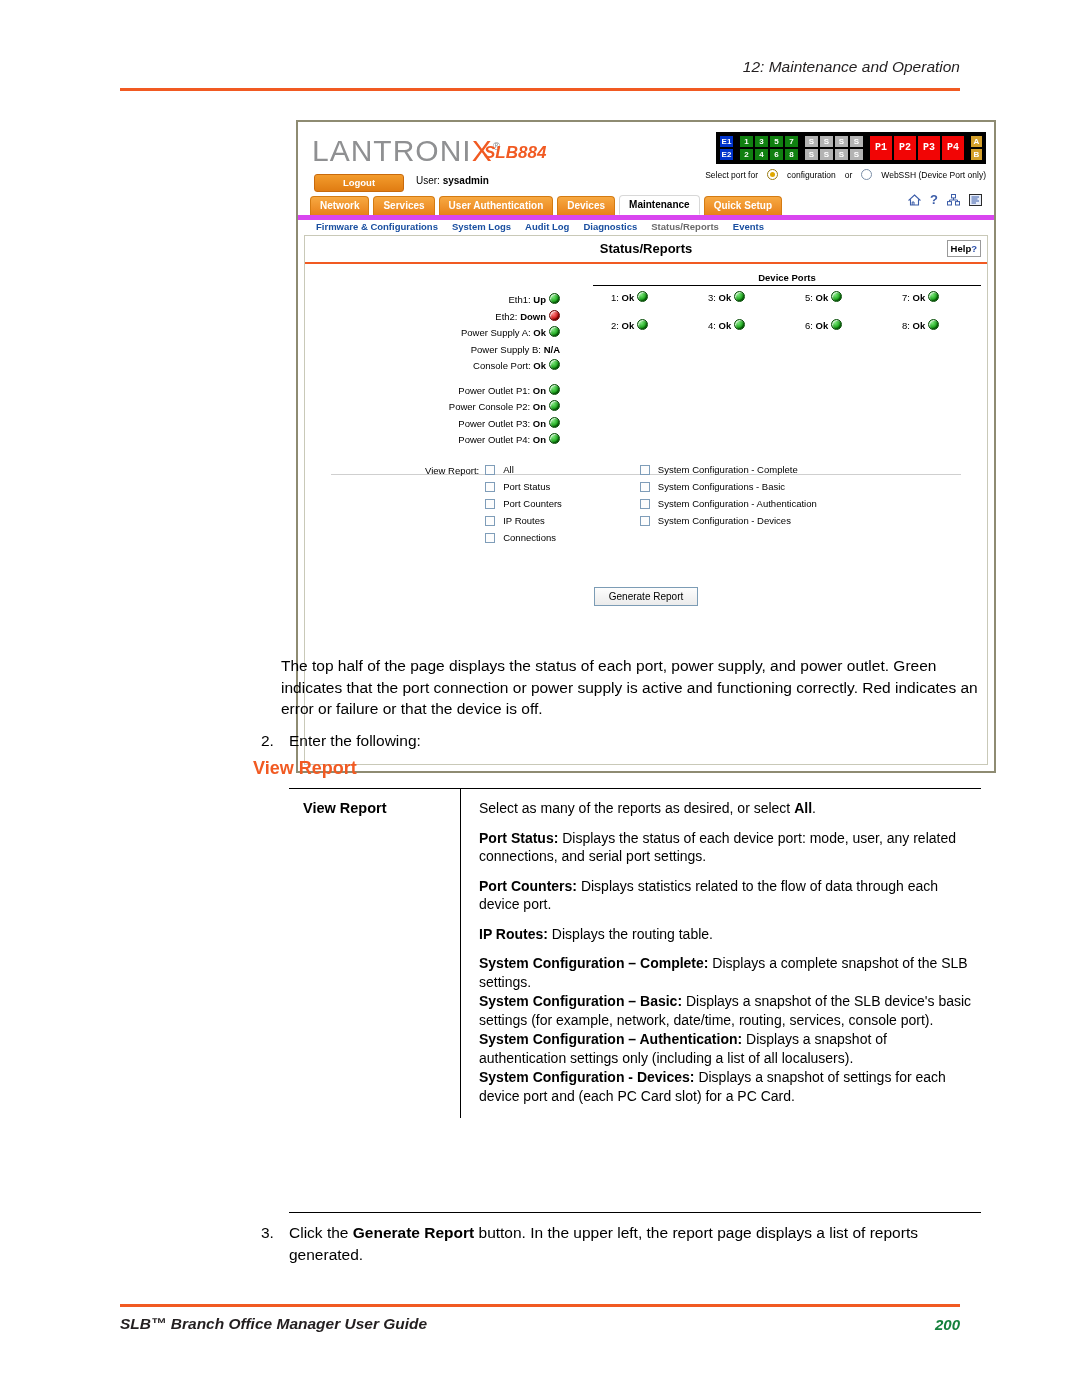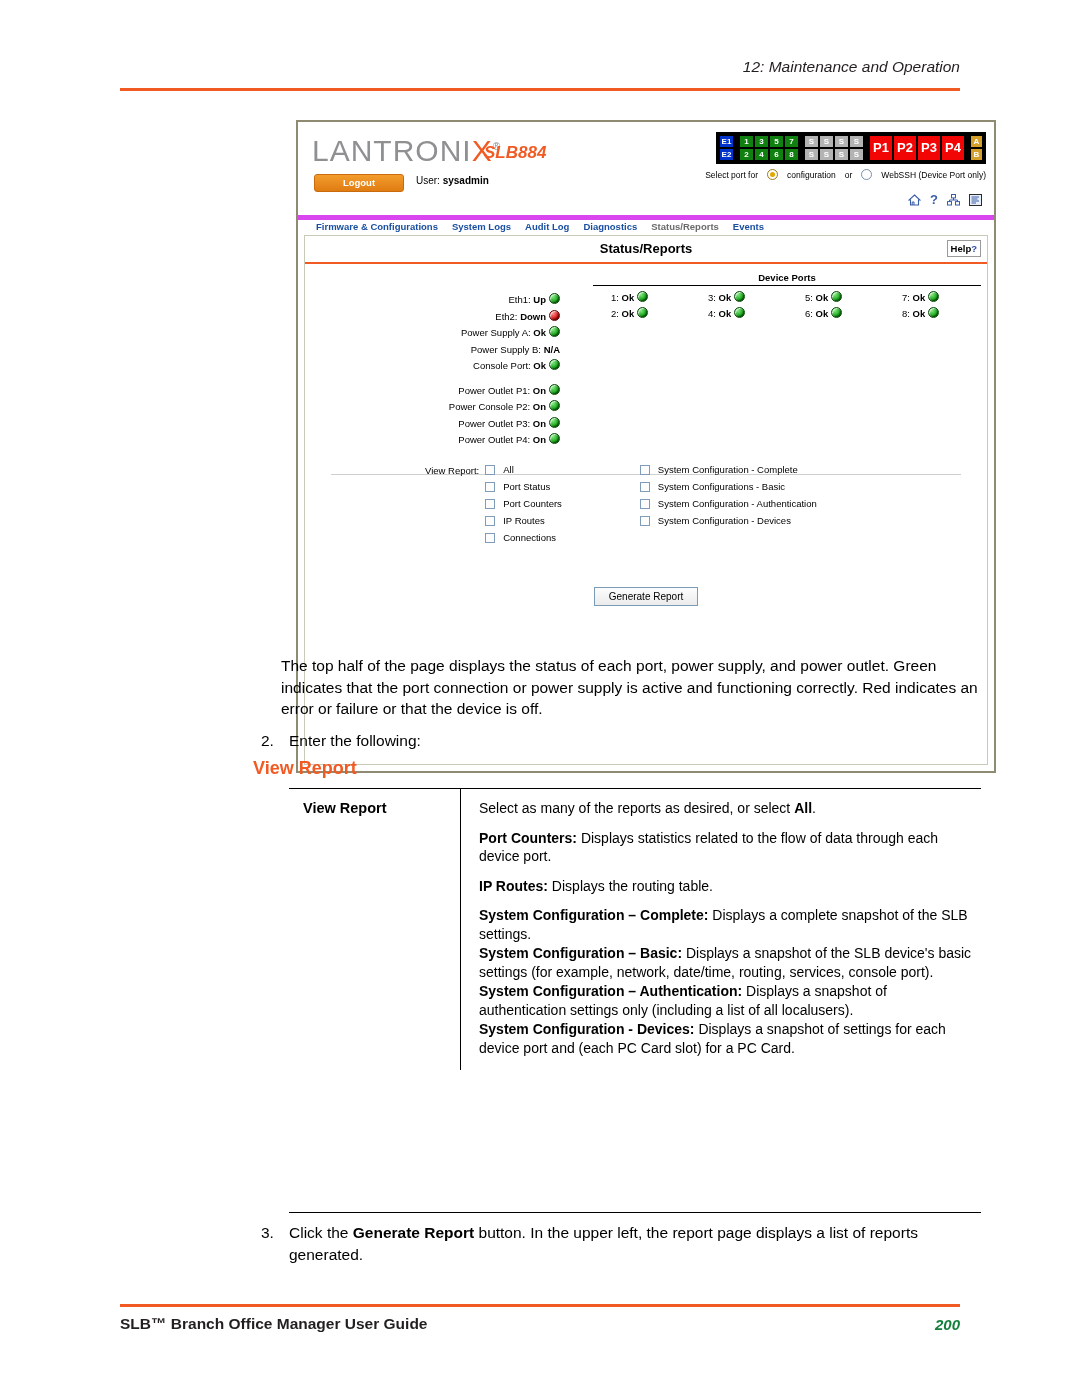--- a/index.html
+++ b/index.html
@@ -67,21 +67,21 @@
   }
   .pm-col { display:flex; flex-direction:column; gap:2px; }
   .pm-cell {
     width:13px; height:11px; line-height:11px; text-align:center;
     font-size:8px; font-weight:bold; color:#fff;
     font-family:"Liberation Sans", sans-serif;
   }
   .pm-e  { background:#0033cc; }
   .pm-n  { background:#108010; }
   .pm-s  { background:#b3b3b3; color:#fff; }
-  .pm-p  { background:#f20505; width:22px; height:24px; line-height:24px; font-size:13px;}
+  .pm-p  { background:#f20505; width:22px; height:24px; line-height:24px; font-size:10px;font-family:Liberation Mono, monospace;}
   .pm-ab { background:#d4a02a; color:#fff; width:11px; height:11px; line-height:11px; font-size:8px;}
   .pm-gap { width:3px; }
 
   .selport {
     position:absolute; right:8px; top:47px;
     font-size:8.5px; color:#000; display:flex; align-items:center; gap:9px;
     white-space:nowrap;
   }
   .radio {
     display:inline-block; width:9px; height:9px; border-radius:50%;
@@ -163,21 +163,21 @@
   .led.green { background:radial-gradient(circle at 35% 30%, #7ee87e, #17a317 60%, #0b6b0b); border:1px solid #064d06;}
   .led.red   { background:radial-gradient(circle at 35% 30%, #ff8a8a, #d01414 60%, #8b0000); border:1px solid #6b0000;}
 
   .devports {
     position:absolute; left:288px; top:8px; right:6px;
   }
   .dp-title { text-align:center; font-size:9.5px; font-weight:bold; padding-bottom:2px;}
   .dp-rule { border-bottom:1px solid #000; }
   .dp-grid {
     display:grid; grid-template-columns:repeat(4,1fr);
-    font-size:9.5px; padding-top:5px; row-gap:4px;
+    font-size:9.5px; padding-top:5px; row-gap:16px;
   }
   .dp-cell { white-space:nowrap; padding-left:18px; }
   .dp-cell b { font-weight:bold; }
 
   .divider {
     position:absolute; left:26px; right:26px; top:210px;
     border-top:1px solid #cfcfcf;
   }
 
   
@@ -238,21 +238,21 @@
     border-top:1px solid #000;
   }
 
   
   .foot-rule {
     position:absolute; left:120px; top:1304px; width:840px; height:3px;
     background:#f15a22;
   }
   .foot-left {
     position:absolute; left:120px; top:1315px;
-    font-size:15.5px; font-weight:bold; color:#231f20;
+    font-size:15.5px; font-weight:bold; font-style:italic; color:#231f20;
   }
   .foot-right {
     position:absolute; right:120px; top:1316px;
     font-size:15px; font-weight:bold; font-style:italic; color:#15803d;
   }
 </style>
 </head>
 <body>
 
 <div class="runhead">12: Maintenance and Operation</div>
@@ -330,20 +330,28 @@
     <div class="selport">
       <span>Select port for</span>
       <span class="radio on"></span>
       <span>configuration</span>
       <span>or</span>
       <span class="radio"></span>
       <span>WebSSH (Device Port only)</span>
     </div>
   </div>
 
+  <div class="tabrow">
+    <div class="tab">Network</div>
+    <div class="tab">Services</div>
+    <div class="tab">User Authentication</div>
+    <div class="tab">Devices</div>
+    <div class="tab active">Maintenance</div>
+    <div class="tab">Quick Setup</div>
+  </div>
 
   <div class="headicons">
     <span>
       <svg width="13" height="12" viewBox="0 0 13 12">
             <path d="M6.5 1 L12 6 L10.5 6 L10.5 11 L2.5 11 L2.5 6 L1 6 Z" fill="none" stroke="#3b5ca8" stroke-width="1.1"></path>
             <path d="M4.2 11 L4.2 8 L6 8 L6 11" fill="none" stroke="#3b5ca8" stroke-width="1"></path>
           </svg>
     </span>
     <span style="font-size:13px;font-weight:bold;color:#3b5ca8;line-height:12px;">?</span>
     <span>
@@ -470,20 +478,21 @@
   <span class="txt">Enter the following:</span>
 </div>
 
 <div class="h-view">View Report</div>
 
 <div class="tbl">
   <div class="tbl-inner">
     <div class="tbl-c1">View Report</div>
     <div class="tbl-c2">
       <p><span>Select as many of the reports as desired, or select </span><b>All</b><span>.</span></p>
+      <p><b>Port Status:</b><span> Displays the status of each device port: mode, user, any related connections, and serial port settings.</span></p>
       <p><b>Port Counters:</b><span> Displays statistics related to the flow of data through each device port.</span></p>
       <p><b>IP Routes:</b><span> Displays the routing table.</span></p>
       <p class="tight"><b>System Configuration – Complete:</b><span> Displays a complete snapshot of the SLB settings.</span></p>
       <p class="tight"><b>System Configuration – Basic:</b><span>  Displays a snapshot of the SLB device's basic settings (for example, network, date/time, routing, services, console port).</span></p>
       <p class="tight"><b>System Configuration – Authentication:</b><span> Displays a snapshot of authentication settings only (including a list of all localusers).</span></p>
       <p class="tight"><b>System Configuration - Devices:</b><span>  Displays a snapshot of settings for each device port and (each PC Card slot) for a PC Card.</span></p>
     </div>
   </div>
 </div>
 <div class="tbl-bottom"></div>

